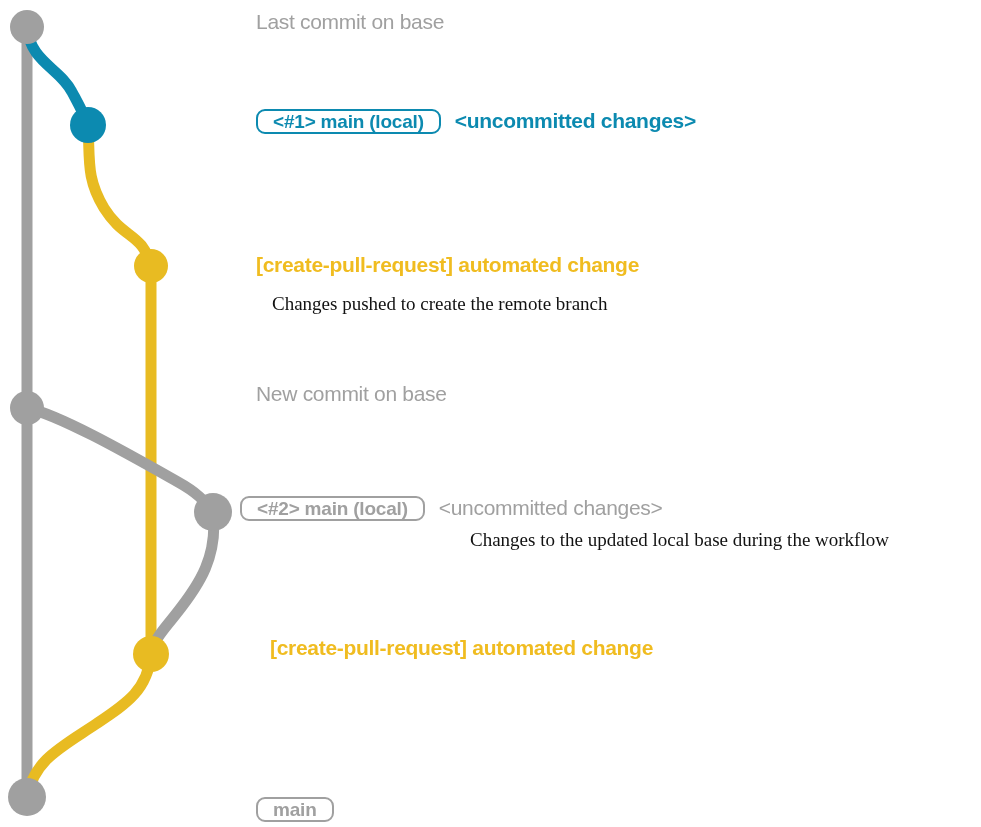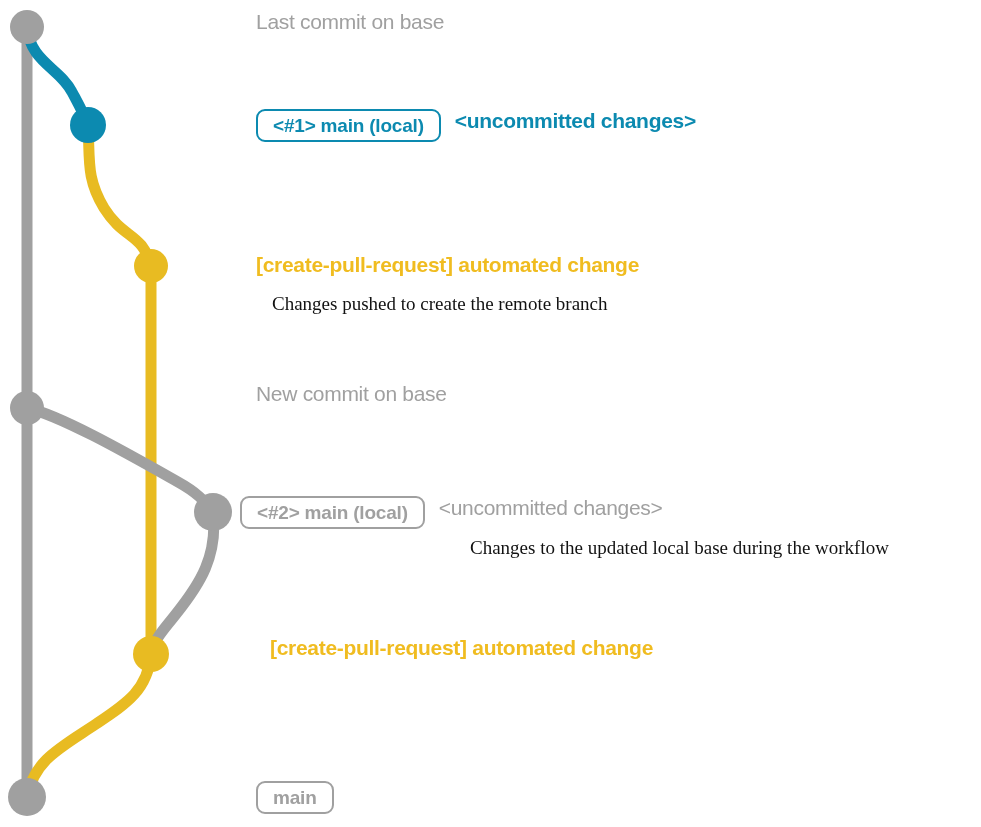--- a/index.html
+++ b/index.html
@@ -35,21 +35,21 @@
   .row-inner {
     display: flex;
   }
 
   
   .badge {
     display: inline-flex;
     align-items: center;
     justify-content: center;
     box-sizing: border-box;
-    height: 33px;
+    height: 25px;
     padding: 0 15px;
     border-radius: 9px;
     border-width: 2px;
     border-style: solid;
     font-size: 19px;
     font-weight: 700;
     letter-spacing: -0.2px;
     white-space: nowrap;
     background: #ffffff;
   }
@@ -165,20 +165,20 @@
     </div>
   </div>
 
   <div class="row" style="left:256px; top:636px; flex-direction:column;">
     <div class="row-inner">
       <span class="badge-gap"></span>
       <span class="subject yellow">[create-pull-request] automated change</span>
     </div>
   </div>
 
-  <div class="row" style="left:256px; top:781px;">
+  <div class="row" style="left:256px; top:797px;">
     <div class="row-inner">
       <span class="badge gray">main</span>
       <span class="badge-gap"></span>
     </div>
   </div>
 
 </div>
 
 </body></html>

